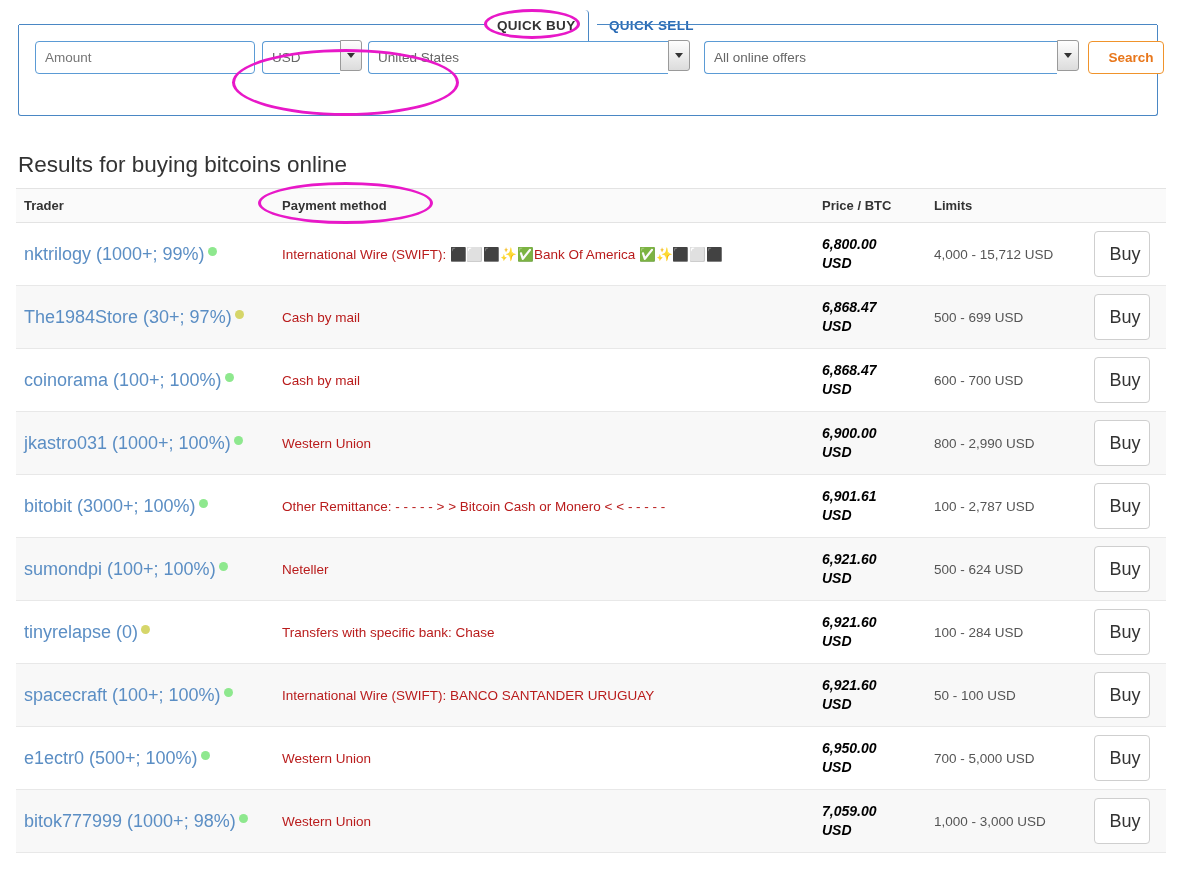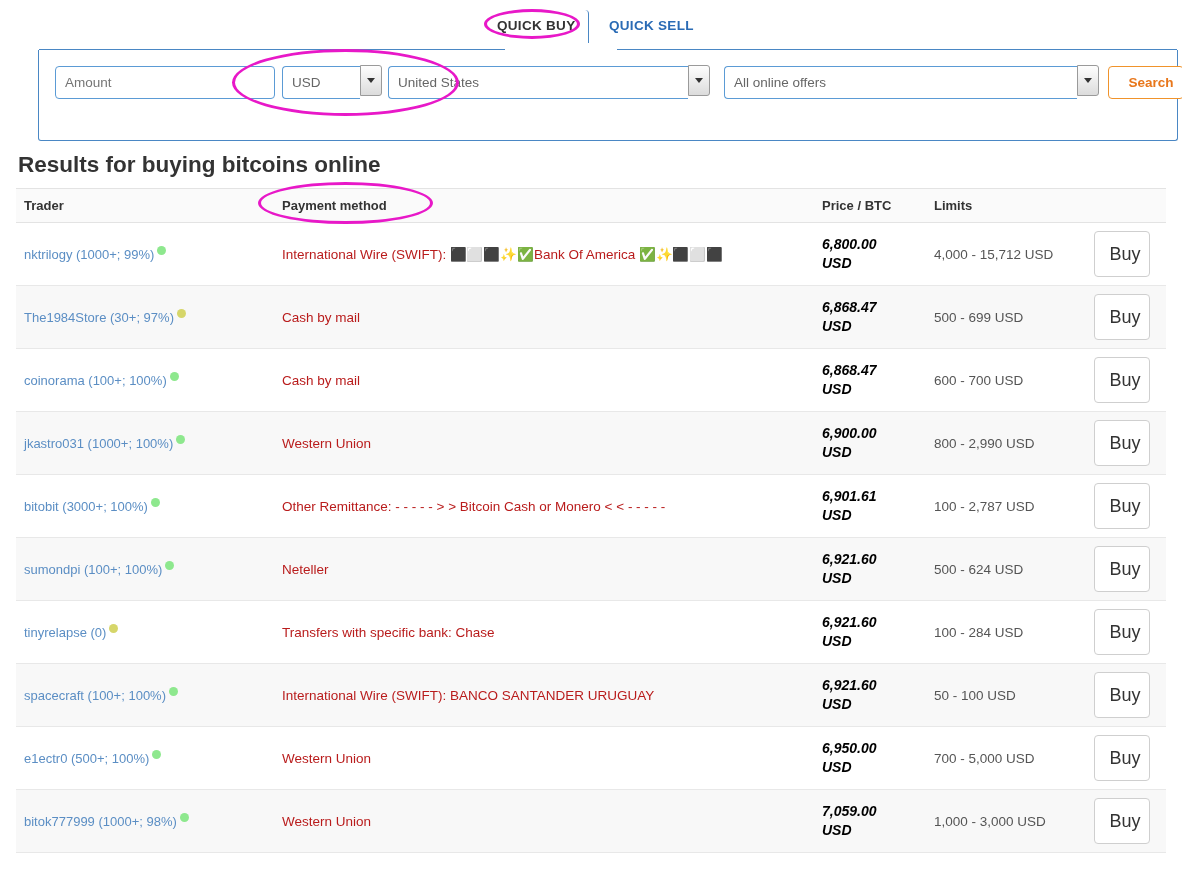--- a/index.html
+++ b/index.html
@@ -38,26 +38,25 @@
     border-right: 1px solid #4a87c4;
     border-top-right-radius: 4px;
   }
   .tab-inactive {
     left: 578px;
     color: #2a6bb5;
     cursor: pointer;
   }
   .panel-body {
     position: absolute;
-    left: 0; top: 40px;
+    left: 0; top: 15px;
     width: 1140px; height: 91px;
     border: 1px solid #4a87c4;
     border-top: none;
     border-radius: 0 0 3px 3px;
-    margin-left: 20px;
   }
   .panel-body::before {
     content: "";
     position: absolute;
     left: 0; top: -1px;
     width: 466px;
     height: 1px;
     background: #4a87c4;
   }
   .panel-body::after {
@@ -128,21 +127,21 @@
     cursor: pointer;
     padding-left: 16px;
   }
 
   
   .results-title {
     position: absolute;
     left: 18px; top: 152px;
     font-size: 22.5px;
     color: #333333;
-    font-weight: bold;
+    font-weight: normal;
     margin: 0;
   }
 
   table.results {
     position: absolute;
     left: 16px; top: 188px;
     width: 1150px;
     border-collapse: collapse;
     font-size: 13.5px;
   }
@@ -167,21 +166,21 @@
     border-bottom: 1px solid #e8e8e8;
     vertical-align: middle;
     height: 62px;
   }
   tbody tr:nth-child(even) { background: #f8f8f8; }
   tbody tr:nth-child(odd)  { background: #ffffff; }
 
   .trader-link {
     color: #5b8ec4;
     text-decoration: none;
-    font-size: 13px;
+    font-size: 18px;
     cursor: pointer;
   }
   .dot {
     display: inline-block;
     width: 9px; height: 9px;
     border-radius: 50%;
     margin-left: 3px;
     position: relative;
     top: -4px;
   }

